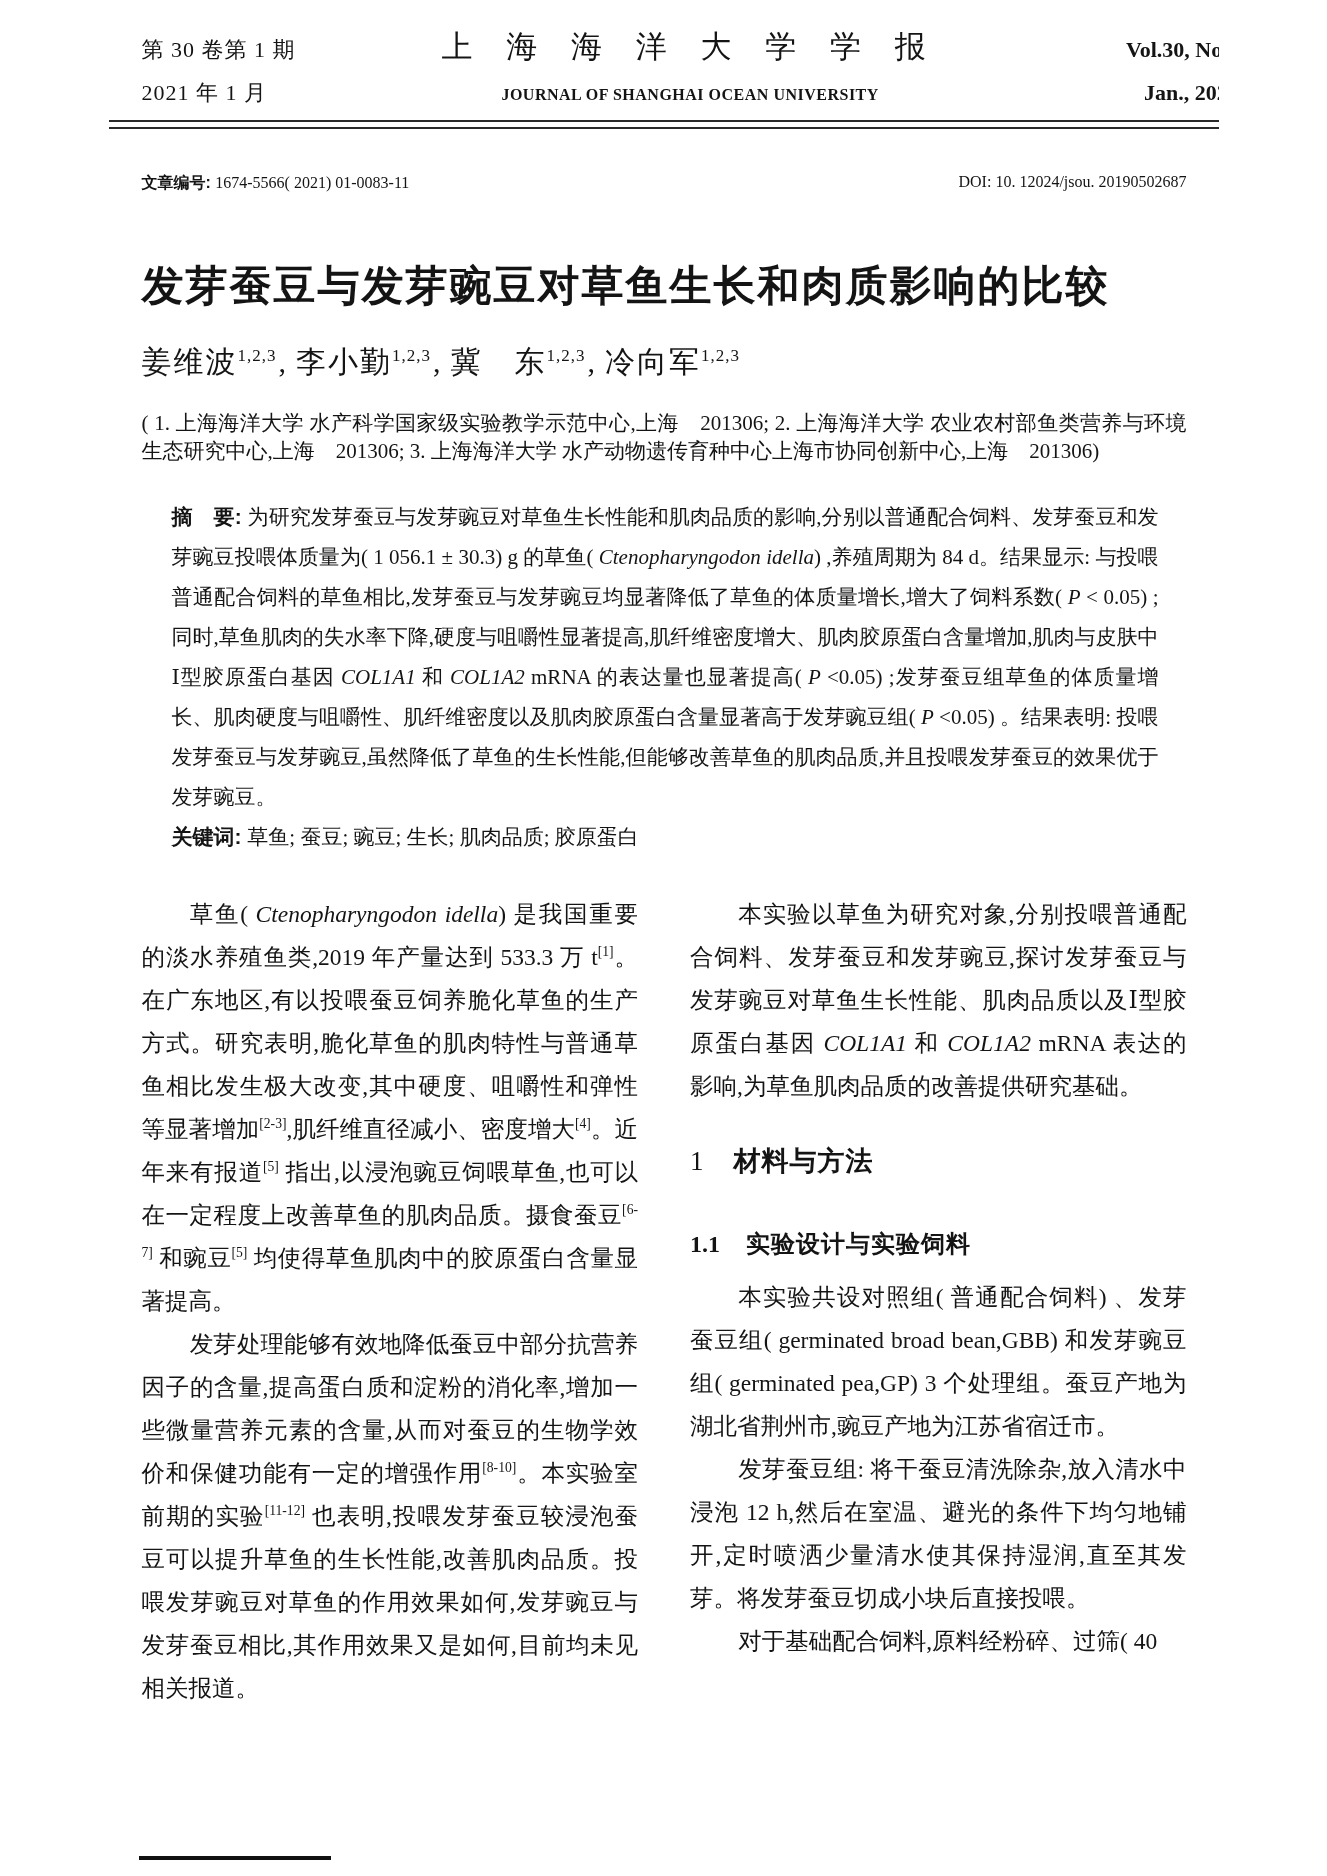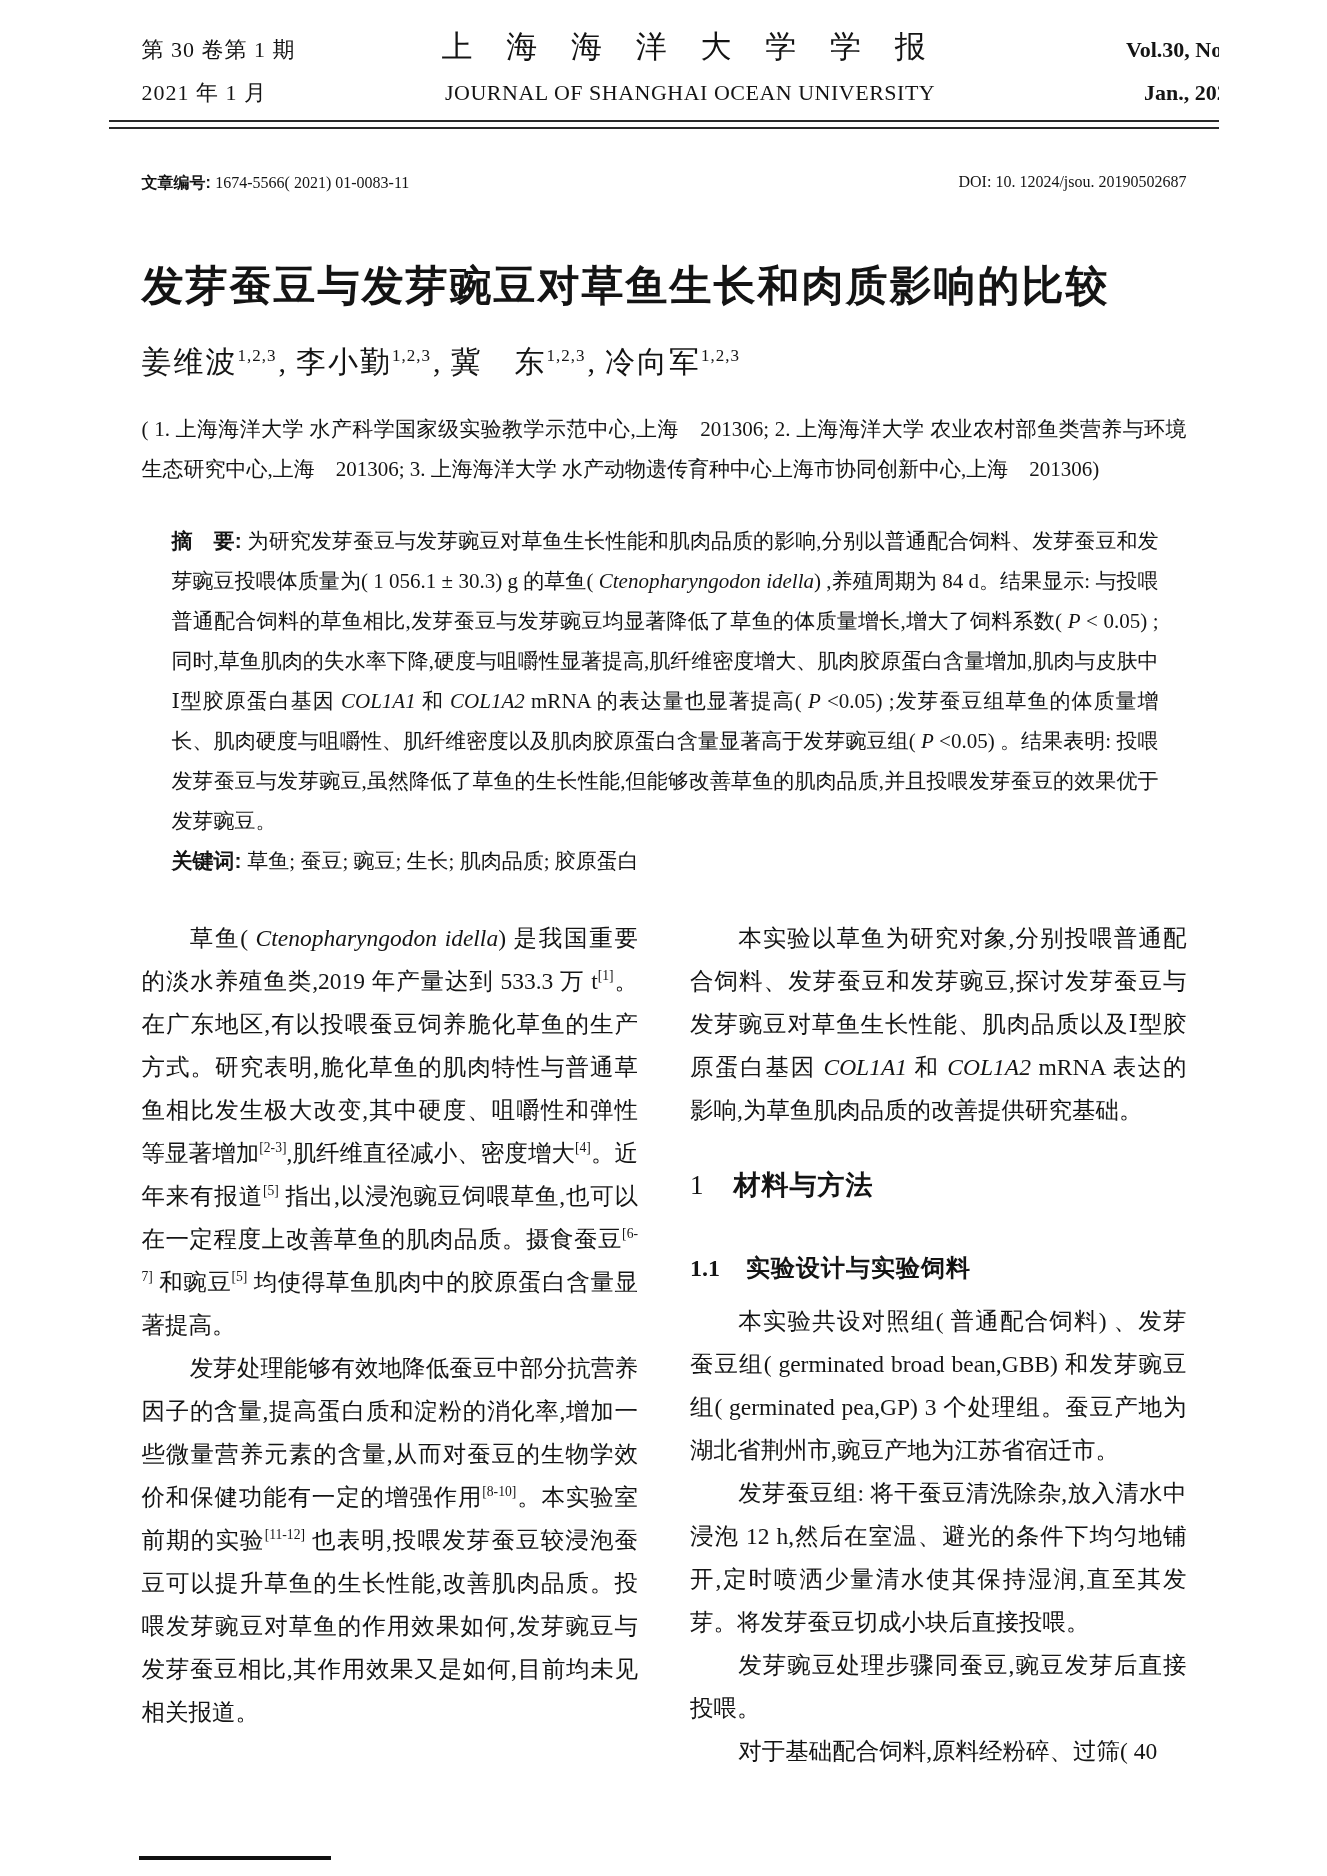--- a/index.html
+++ b/index.html
@@ -16,39 +16,39 @@
     overflow:hidden;
   }
   .b { font-weight:bold; font-family:"Liberation Sans","DejaVu Sans",sans-serif; }
   .it { font-style:italic; }
   sup { font-size:0.58em; line-height:0; vertical-align:super; letter-spacing:0; }
 
   
   .jheader { display:grid; grid-template-columns:300px 1fr 300px; row-gap:10px; align-items:baseline; }
   .hd-issue-cn, .hd-date-cn { font-size:22px; letter-spacing:1px; }
   .hd-title-cn { text-align:center; font-size:31px; letter-spacing:13px; white-space:nowrap; }
-  .hd-title-en { text-align:center; font-size:22px; font-weight:normal; letter-spacing:0.5px; white-space:nowrap; }
+  .hd-title-en { text-align:center; font-size:16px; font-weight:bold; letter-spacing:0.5px; white-space:nowrap; }
   .hd-vol-en, .hd-date-en { text-align:right; font-size:22px; font-weight:bold; }
   .double-rule { margin:12px -32px 0 -33px; height:5px; border-top:2px solid #2a2a2a; border-bottom:2px solid #2a2a2a; }
 
   
   .meta-row { display:flex; justify-content:space-between; margin-top:44px; font-size:16px; }
   .meta-left { white-space:nowrap; }
   .meta-doi  { white-space:nowrap; }
 
   
   .article-title {
     margin-top:64px;
     font-family:"Liberation Sans","DejaVu Sans",sans-serif;
     font-weight:bold; font-size:42px; letter-spacing:2px;
   }
   .authors-line { margin-top:19px; font-size:30px; letter-spacing:2px; }
   .author-sup { font-size:17px; vertical-align:super; line-height:0; letter-spacing:1px; }
   .author-sep { margin:0 8px 0 2px; }
-  .affiliations { margin-top:26px; font-size:21px; line-height:40px; text-align:justify; }
+  .affiliations { margin-top:26px; font-size:21px; line-height:28px; text-align:justify; }
 
   
   .abstract-block { margin:32px 28px 0 30px; font-size:21px; line-height:40px; }
   .abstract-p { margin:0; text-align:justify; }
   .kw-line  { margin:0; }
   .clc-line { margin:0; }
 
   
   .columns { display:flex; gap:52px; margin-top:36px; }
   .col { width:602px; font-size:23.5px; line-height:43px; text-align:justify; }
@@ -100,20 +100,19 @@
     <div class="col">
         <p class="para"><span>草鱼( </span><span class="it">Ctenopharyngodon idella</span><span>) 是我国重要的淡水养殖鱼类,2019 年产量达到 533.3 万 t</span><sup>[1]</sup><span>。在广东地区,有以投喂蚕豆饲养脆化草鱼的生产方式。研究表明,脆化草鱼的肌肉特性与普通草鱼相比发生极大改变,其中硬度、咀嚼性和弹性等显著增加</span><sup>[2-3]</sup><span>,肌纤维直径减小、密度增大</span><sup>[4]</sup><span>。近年来有报道</span><sup>[5]</sup><span> 指出,以浸泡豌豆饲喂草鱼,也可以在一定程度上改善草鱼的肌肉品质。摄食蚕豆</span><sup>[6-7]</sup><span> 和豌豆</span><sup>[5]</sup><span> 均使得草鱼肌肉中的胶原蛋白含量显著提高。</span></p>
         <p class="para"><span>发芽处理能够有效地降低蚕豆中部分抗营养因子的含量,提高蛋白质和淀粉的消化率,增加一些微量营养元素的含量,从而对蚕豆的生物学效价和保健功能有一定的增强作用</span><sup>[8-10]</sup><span>。本实验室前期的实验</span><sup>[11-12]</sup><span> 也表明,投喂发芽蚕豆较浸泡蚕豆可以提升草鱼的生长性能,改善肌肉品质。投喂发芽豌豆对草鱼的作用效果如何,发芽豌豆与发芽蚕豆相比,其作用效果又是如何,目前均未见相关报道。</span></p>
       </div>
     <div class="col">
         <p class="para"><span>本实验以草鱼为研究对象,分别投喂普通配合饲料、发芽蚕豆和发芽豌豆,探讨发芽蚕豆与发芽豌豆对草鱼生长性能、肌肉品质以及Ⅰ型胶原蛋白基因 </span><span class="it">COL1A1</span><span> 和 </span><span class="it">COL1A2</span><span> mRNA 表达的影响,为草鱼肌肉品质的改善提供研究基础。</span></p>
         <div class="sec-h1"><span class="sec-num">1</span><span class="sec-title">材料与方法</span></div>
         <div class="sec-h2"><span class="sec-num">1.1</span><span class="sec-title">实验设计与实验饲料</span></div>
         <p class="para"><span>本实验共设对照组( 普通配合饲料) 、发芽蚕豆组( germinated broad bean,GBB) 和发芽豌豆组( germinated pea,GP) 3 个处理组。蚕豆产地为湖北省荆州市,豌豆产地为江苏省宿迁市。</span></p>
         <p class="para"><span>发芽蚕豆组: 将干蚕豆清洗除杂,放入清水中浸泡 12 h,然后在室温、避光的条件下均匀地铺开,定时喷洒少量清水使其保持湿润,直至其发芽。将发芽蚕豆切成小块后直接投喂。</span></p>
-        <p class="para"><span>发芽豌豆处理步骤同蚕豆,豌豆发芽后直接投喂。</span></p>
         <p class="para"><span>对于基础配合饲料,原料经粉碎、过筛( 40</span></p>
       </div>
   </div>
 
   <div class="footnote-rule"></div>
 
 </div>
 
 </body></html>

